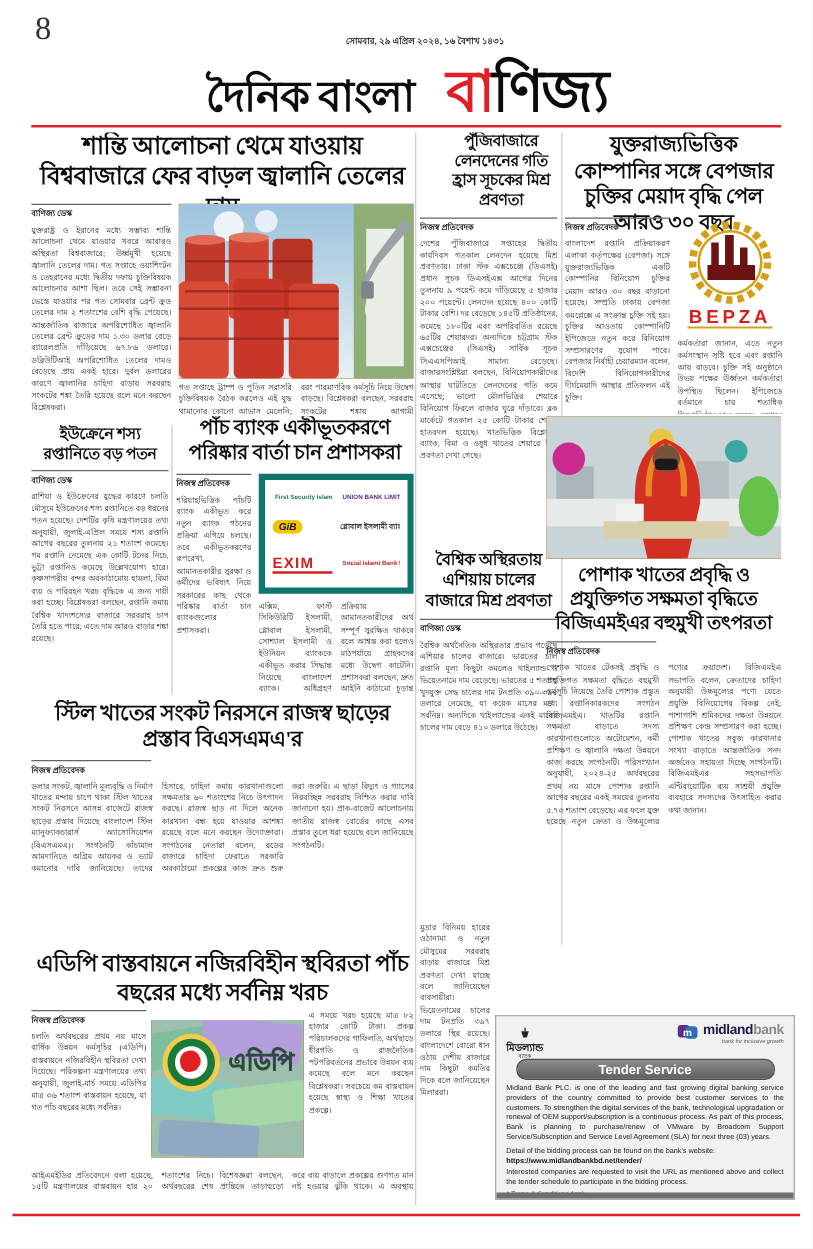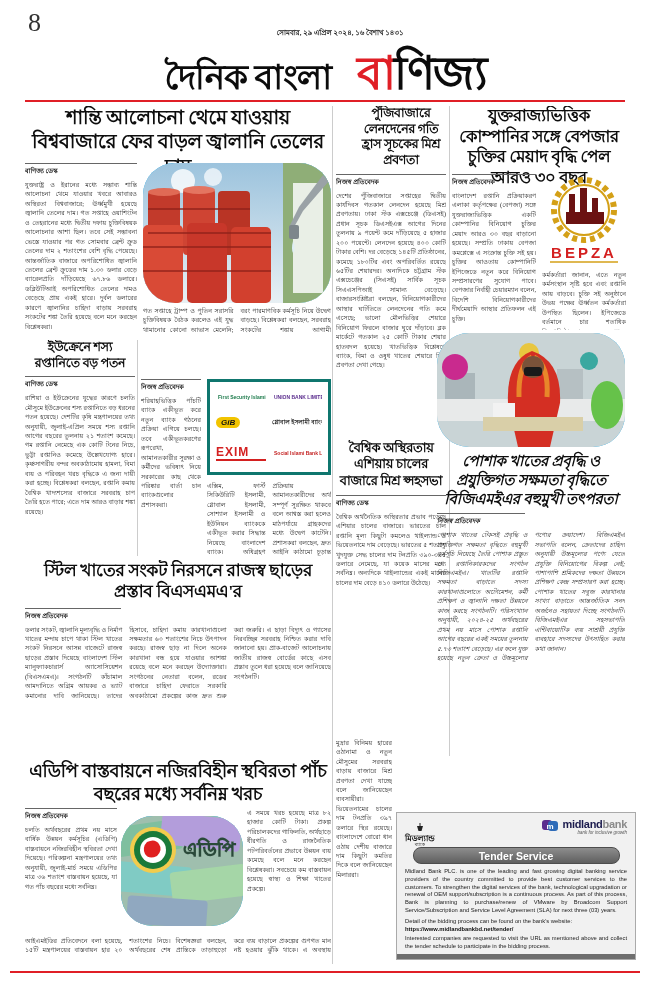--- a/index.html
+++ b/index.html
@@ -15,23 +15,23 @@
   .mh-red{color:#e01f26;}
   .rule-red{background:#e01f26;height:2px;}
   .vdiv{background:#cccccc;width:1px;}
   
   .article{position:absolute;overflow:hidden;}
   .hl{font-weight:bold;color:#0d0d0d;text-align:center;line-height:1.25;letter-spacing:-0.3px;}
   .byline{font-size:6.5px;font-weight:bold;color:#111;border-top:1px solid #666;padding-top:2px;margin-bottom:3px;}
   .bt{font-size:6.3px;line-height:1.5;text-align:justify;color:#222;overflow:hidden;}
   .cols2{column-count:2;column-gap:7px;}
   .cols3{column-count:3;column-gap:7px;}
-  .imgbox{overflow:hidden;background:#0ea5e9;border-radius:32px;}
-  
-  #bank-logos{border:3px solid #0f766e;background:#fff;display:grid;grid-template-columns:1fr 1fr;
+  .imgbox{overflow:hidden;background:#a16207;}
+  
+  #bank-logos{border:5px solid #0f766e;background:#fff;display:grid;grid-template-columns:1fr 1fr;
               grid-gap:4px 6px;padding:5px 6px;box-sizing:border-box;align-items:center;}
   .blogo{font-family:"Liberation Sans",sans-serif;font-size:5px;font-weight:bold;overflow:hidden;white-space:nowrap;display:flex;align-items:center;gap:2px;}
   .bl-fsib{color:#1b7a4a;}
   .bl-union{color:#5b2d8e;}
   .bl-gib{background:#f2c400;color:#111;border-radius:7px;padding:1px 5px;font-size:8px;font-style:italic;}
   .bl-gibbn{color:#222;font-size:6px;}
   .bl-exim{color:#d42020;font-size:12px;letter-spacing:1px;border-bottom:2px solid #d42020;}
   .bl-sibl{color:#c42222;}
   .dot{display:inline-block;width:6px;height:6px;border-radius:2px;}
   
@@ -142,20 +142,21 @@
     </div>
   </div>
 
   <div class="article" style="left:25px;top:340px;width:110px;height:218px;">
     <div class="hl" style="font-size:12.5px;">ইউক্রেনে শস্য রপ্তানিতে বড় পতন</div>
     <div class="byline" style="margin-top:5px;">বাণিজ্য ডেস্ক</div>
     <div class="bt" style="height:166px;">রাশিয়া ও ইউক্রেনের যুদ্ধের কারণে চলতি মৌসুমে ইউক্রেনের শস্য রপ্তানিতে বড় ধরনের পতন হয়েছে। দেশটির কৃষি মন্ত্রণালয়ের তথ্য অনুযায়ী, জুলাই-এপ্রিল সময়ে শস্য রপ্তানি আগের বছরের তুলনায় ২১ শতাংশ কমেছে। গম রপ্তানি নেমেছে এক কোটি টনের নিচে, ভুট্টা রপ্তানিও কমেছে উল্লেখযোগ্য হারে। কৃষ্ণসাগরীয় বন্দর অবকাঠামোয় হামলা, বিমা ব্যয় ও পরিবহন খরচ বৃদ্ধিকে এ জন্য দায়ী করা হচ্ছে। বিশ্লেষকরা বলছেন, রপ্তানি কমায় বৈশ্বিক খাদ্যশস্যের বাজারে সরবরাহ চাপ তৈরি হতে পারে; এতে দাম আরও বাড়ার শঙ্কা রয়েছে।</div>
   </div>
 
   <div class="article" style="left:141px;top:333px;width:190px;height:225px;">
+    <div class="hl" style="font-size:16px;">পাঁচ ব্যাংক একীভূতকরণে পরিষ্কার বার্তা চান প্রশাসকরা</div>
     <div class="abs" style="left:0;top:46px;width:60px;height:179px;">
       <div class="byline">নিজস্ব প্রতিবেদক</div>
       <div class="bt" style="height:164px;">শরিয়াহভিত্তিক পাঁচটি ব্যাংক একীভূত করে নতুন ব্যাংক গঠনের প্রক্রিয়া এগিয়ে চলছে। তবে একীভূতকরণের রূপরেখা, আমানতকারীর সুরক্ষা ও কর্মীদের ভবিষ্যৎ নিয়ে সরকারের কাছ থেকে পরিষ্কার বার্তা চান ব্যাংকগুলোর প্রশাসকরা।</div>
     </div>
     <div class="abs" id="bank-logos" style="left:66px;top:46px;width:124px;height:96px;">
       <span class="blogo bl-fsib">
           <span class="dot" style="background:#1b7a4a;"></span>
           <span>First Security Islami Bank</span>
         </span>
       <span class="blogo bl-union">
@@ -172,21 +173,21 @@
           <span>EXIM</span>
         </span>
       <span class="blogo bl-sibl">
           <span class="dot" style="background:#c42222;border-radius:50% 0 50% 50%;"></span>
           <span>Social Islami Bank Limited</span>
         </span>
     </div>
     <div class="abs bt cols2" style="left:66px;top:148px;width:124px;height:77px;">এক্সিম, ফার্স্ট সিকিউরিটি ইসলামী, গ্লোবাল ইসলামী, সোশ্যাল ইসলামী ও ইউনিয়ন ব্যাংককে একীভূত করার সিদ্ধান্ত নিয়েছে বাংলাদেশ ব্যাংক। অধিগ্রহণ প্রক্রিয়ায় আমানতকারীদের অর্থ সম্পূর্ণ সুরক্ষিত থাকবে বলে আশ্বস্ত করা হলেও মাঠপর্যায়ে গ্রাহকদের মধ্যে উদ্বেগ কাটেনি। প্রশাসকরা বলছেন, দ্রুত আইনি কাঠামো চূড়ান্ত হলে আস্থা ফিরবে। নতুন ব্যাংকের মূলধন জোগান ও সুশাসন নিশ্চিতে আন্তর্জাতিক মানের নিরীক্ষা চলছে। বাংলাদেশ ব্যাংকের কর্মকর্তারা জানান, ২০২৫ সালের মধ্যে একীভূতকরণের আনুষ্ঠানিক কার্যক্রম শেষ করার লক্ষ্য রয়েছে।</div>
   </div>
 
-  <div class="article" style="left:437px;top:333px;width:188px;height:497px;font-style:italic;">
+  <div class="article" style="left:437px;top:333px;width:188px;height:497px;">
     <div class="imgbox" style="width:188px;height:114px;">
       <svg width="188" height="114">
         <rect width="188" height="114" fill="#c9d4d6"></rect>
         <rect x="0" y="66" width="188" height="22" fill="#e8eaea"></rect>
         <rect x="8" y="40" width="30" height="26" fill="#aab6ba"></rect>
         <rect x="120" y="36" width="26" height="30" fill="#b6c0c3"></rect>
         <circle cx="18" cy="34" r="13" fill="#c92a8e"></circle>
         <circle cx="92" cy="20" r="10" fill="#e8c63f"></circle>
         <circle cx="152" cy="28" r="9" fill="#3aa8a0"></circle>
         <ellipse cx="170" cy="72" rx="16" ry="24" fill="#66c24a"></ellipse>
@@ -204,21 +205,21 @@
     <div class="bt cols2" style="height:272px;">পোশাক খাতের টেকসই প্রবৃদ্ধি ও প্রযুক্তিগত সক্ষমতা বৃদ্ধিতে বহুমুখী কর্মসূচি নিয়েছে তৈরি পোশাক প্রস্তুত ও রপ্তানিকারকদের সংগঠন বিজিএমইএ। খাতটির রপ্তানি সক্ষমতা বাড়াতে সদস্য কারখানাগুলোতে অটোমেশন, কর্মী প্রশিক্ষণ ও জ্বালানি দক্ষতা উন্নয়নে কাজ করছে সংগঠনটি। পরিসংখ্যান অনুযায়ী, ২০২৪-২৫ অর্থবছরের প্রথম নয় মাসে পোশাক রপ্তানি আগের বছরের একই সময়ের তুলনায় ৫.৭৩ শতাংশ বেড়েছে। এর ফলে যুক্ত হয়েছে নতুন ক্রেতা ও উচ্চমূল্যের পণ্যের ক্রয়াদেশ। বিজিএমইএ সভাপতি বলেন, ক্রেতাদের চাহিদা অনুযায়ী উচ্চমূল্যের পণ্যে যেতে প্রযুক্তি বিনিয়োগের বিকল্প নেই; পাশাপাশি শ্রমিকদের দক্ষতা উন্নয়নে প্রশিক্ষণ কেন্দ্র সম্প্রসারণ করা হচ্ছে। পোশাক খাতের সবুজ কারখানার সংখ্যা বাড়াতে আন্তর্জাতিক সনদ অর্জনেও সহায়তা দিচ্ছে সংগঠনটি। বিজিএমইএর সহসভাপতি এন্টিবায়োটিক ব্যয় সাশ্রয়ী প্রযুক্তি ব্যবহারে সদস্যদের উৎসাহিত করার কথা জানান।</div>
   </div>
 
   <div class="article" style="left:25px;top:560px;width:306px;height:198px;">
     <div class="hl" style="font-size:17px;">স্টিল খাতের সংকট নিরসনে রাজস্ব ছাড়ের প্রস্তাব বিএসএমএ'র</div>
     <div class="byline" style="margin-top:5px;width:96px;">নিজস্ব প্রতিবেদক</div>
     <div class="bt cols3" style="height:126px;">ডলার সংকট, জ্বালানি মূল্যবৃদ্ধি ও নির্মাণ খাতের মন্দায় চাপে থাকা স্টিল খাতের সংকট নিরসনে আসন্ন বাজেটে রাজস্ব ছাড়ের প্রস্তাব দিয়েছে বাংলাদেশ স্টিল ম্যানুফ্যাকচারার্স অ্যাসোসিয়েশন (বিএসএমএ)। সংগঠনটি কাঁচামাল আমদানিতে অগ্রিম আয়কর ও ভ্যাট কমানোর দাবি জানিয়েছে। তাদের হিসাবে, চাহিদা কমায় কারখানাগুলো সক্ষমতার ৬০ শতাংশের নিচে উৎপাদন করছে। রাজস্ব ছাড় না দিলে অনেক কারখানা বন্ধ হয়ে যাওয়ার আশঙ্কা রয়েছে বলে মনে করছেন উদ্যোক্তারা। সংগঠনের নেতারা বলেন, রডের বাজারে চাহিদা ফেরাতে সরকারি অবকাঠামো প্রকল্পের কাজ দ্রুত শুরু করা জরুরি। এ ছাড়া বিদ্যুৎ ও গ্যাসের নিরবচ্ছিন্ন সরবরাহ নিশ্চিত করার দাবি জানানো হয়। প্রাক-বাজেট আলোচনায় জাতীয় রাজস্ব বোর্ডের কাছে এসব প্রস্তাব তুলে ধরা হয়েছে বলে জানিয়েছে সংগঠনটি।</div>
   </div>
 
   <div class="article" style="left:336px;top:440px;width:110px;height:525px;">
-    <div class="hl" style="font-size:13px;">বৈশ্বিক অস্থিরতায় এশিয়ায় চালের বাজারে মিশ্র প্সহসভা</div>
+    <div class="hl" style="font-size:13px;">বৈশ্বিক অস্থিরতায় এশিয়ায় চালের বাজারে মিশ্র প্রবণতা</div>
     <div class="byline" style="margin-top:6px;">বাণিজ্য ডেস্ক</div>
     <div class="bt" style="height:222px;">বৈশ্বিক অর্থনৈতিক অস্থিরতার প্রভাব পড়েছে এশিয়ার চালের বাজারে। ভারতের চাল রপ্তানি মূল্য কিছুটা কমলেও থাইল্যান্ড ও ভিয়েতনামে দাম বেড়েছে। ভারতের ৫ শতাংশ খুদযুক্ত সেদ্ধ চালের দাম টনপ্রতি ৩৯০-৩৯৫ ডলারে নেমেছে, যা কয়েক মাসের মধ্যে সর্বনিম্ন। অন্যদিকে থাইল্যান্ডের একই মানের চালের দাম বেড়ে ৪১০ ডলারে উঠেছে।</div>
     <div class="bt" style="width:56px;height:196px;margin-top:4px;">মুদ্রার বিনিময় হারের ওঠানামা ও নতুন মৌসুমের সরবরাহ বাড়ায় বাজারে মিশ্র প্রবণতা দেখা যাচ্ছে বলে জানিয়েছেন ব্যবসায়ীরা। ভিয়েতনামের চালের দাম টনপ্রতি ৩৯৭ ডলারে স্থির রয়েছে। বাংলাদেশে বোরো ধান ওঠায় দেশীয় বাজারে দাম কিছুটা কমতির দিকে বলে জানিয়েছেন মিলাররা।</div>
   </div>
 
   <div class="article" style="left:25px;top:760px;width:306px;height:205px;">
     <div class="hl" style="font-size:18px;">এডিপি বাস্তবায়নে নজিরবিহীন স্থবিরতা পাঁচ বছরের মধ্যে সর্বনিম্ন খরচ</div>
     <div class="abs" style="left:0;top:48px;width:92px;height:126px;">
       <div class="byline">নিজস্ব প্রতিবেদক</div>
       <div class="bt" style="height:112px;">চলতি অর্থবছরের প্রথম নয় মাসে বার্ষিক উন্নয়ন কর্মসূচির (এডিপি) বাস্তবায়নে নজিরবিহীন স্থবিরতা দেখা দিয়েছে। পরিকল্পনা মন্ত্রণালয়ের তথ্য অনুযায়ী, জুলাই-মার্চ সময়ে এডিপির মাত্র ৩৬ শতাংশ বাস্তবায়ন হয়েছে, যা গত পাঁচ বছরের মধ্যে সর্বনিম্ন।</div>

